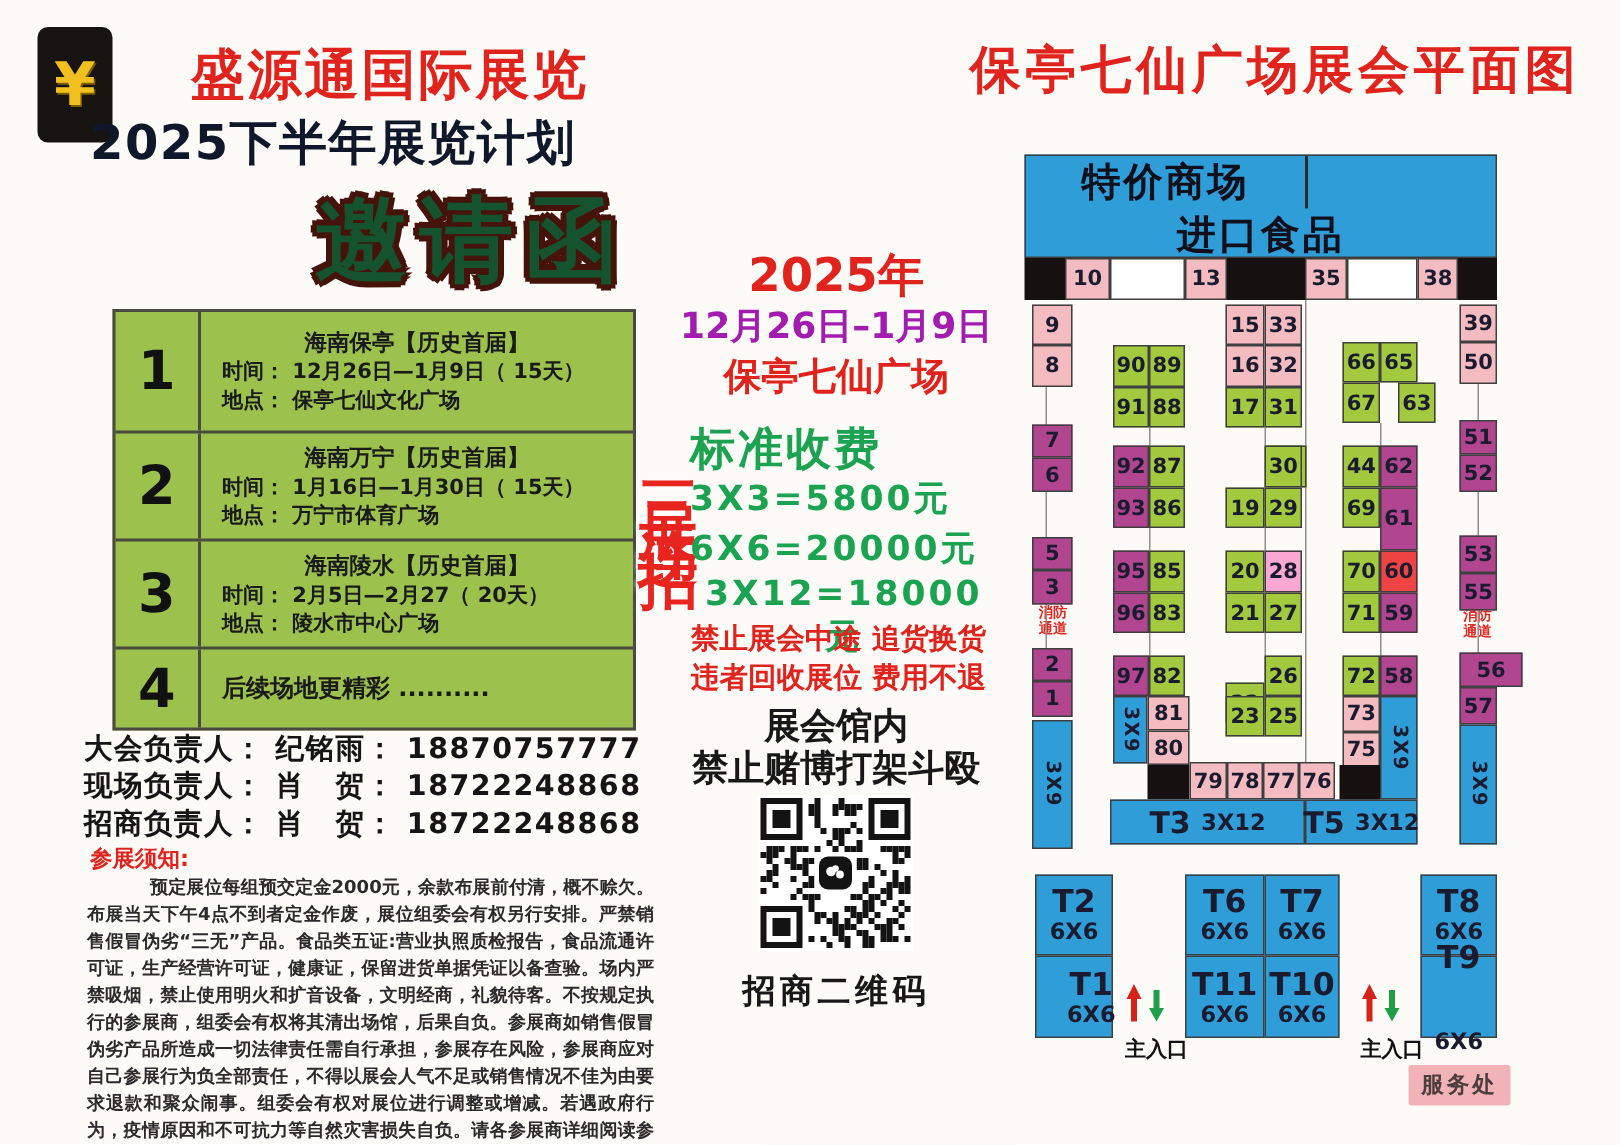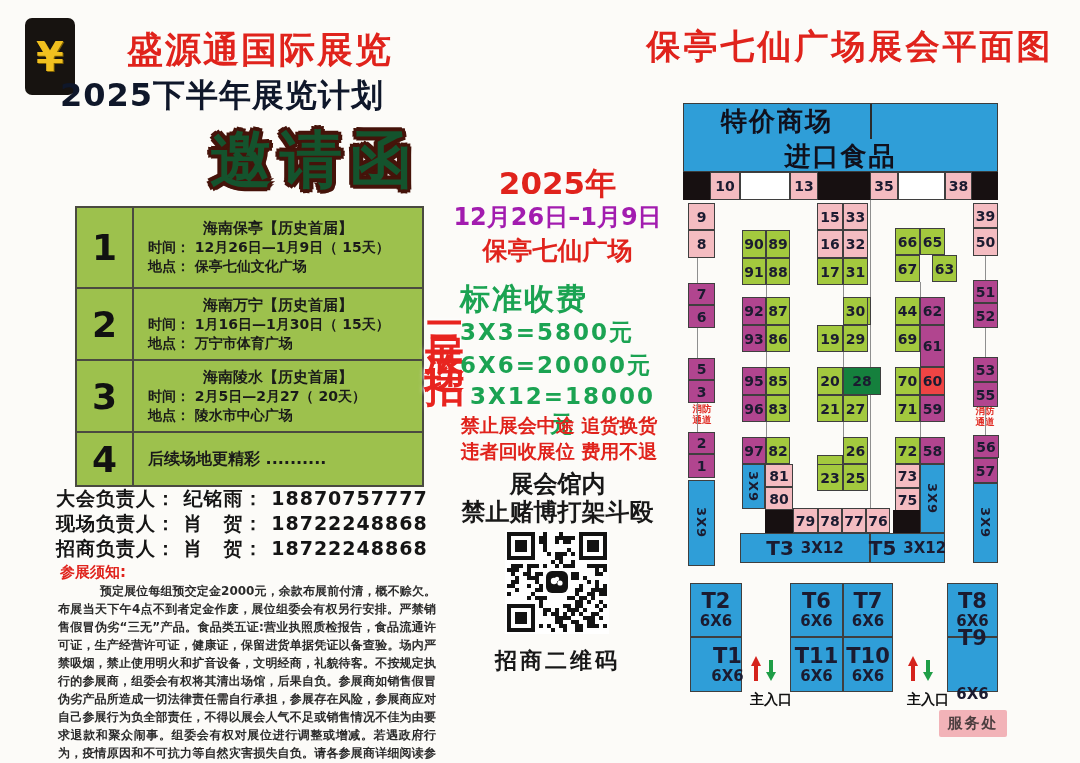--- a/index.html
+++ b/index.html
@@ -431,21 +431,21 @@
         <div class="booth pink" style="left: 160px; top: 100px; width: 25px; height: 27px; background: rgb(244, 188, 193);">33</div>
         <div class="booth pink" style="left: 134px; top: 127px; width: 26px; height: 28px; background: rgb(244, 188, 193);">16</div>
         <div class="booth pink" style="left: 160px; top: 127px; width: 25px; height: 28px; background: rgb(244, 188, 193);">32</div>
         <div class="booth green" style="left: 134px; top: 155px; width: 26px; height: 27px; background: rgb(163, 201, 62);">17</div>
         <div class="booth green" style="left: 160px; top: 155px; width: 25px; height: 27px; background: rgb(163, 201, 62);">31</div>
         <div class="booth green" style="left: 134px; top: 194px; width: 26px; height: 28px; background: rgb(163, 201, 62); margin-left: 28px;">18</div>
         <div class="booth green" style="left: 160px; top: 194px; width: 25px; height: 28px; background: rgb(163, 201, 62);">30</div>
         <div class="booth green" style="left: 134px; top: 222px; width: 26px; height: 27px; background: rgb(163, 201, 62);">19</div>
         <div class="booth green" style="left: 160px; top: 222px; width: 25px; height: 27px; background: rgb(163, 201, 62);">29</div>
         <div class="booth green" style="left: 134px; top: 264px; width: 26px; height: 28px; background: rgb(163, 201, 62);">20</div>
-        <div class="booth green" style="left: 160px; top: 264px; width: 38px; height: 28px; background: #15803d;">28</div>
+        <div class="booth green" style="left: 160px; top: 264px; width: 25px; height: 28px; background: #f9a8d4;">28</div>
         <div class="booth green" style="left: 134px; top: 292px; width: 26px; height: 27px; background: rgb(163, 201, 62);">21</div>
         <div class="booth green" style="left: 160px; top: 292px; width: 25px; height: 27px; background: rgb(163, 201, 62);">27</div>
         <div class="booth green" style="left: 134px; top: 352px; width: 26px; height: 27px; background: rgb(163, 201, 62);">22</div>
         <div class="booth green" style="left: 160px; top: 334px; width: 25px; height: 27px; background: rgb(163, 201, 62);">26</div>
         <div class="booth green" style="left: 134px; top: 361px; width: 26px; height: 27px; background: rgb(163, 201, 62);">23</div>
         <div class="booth green" style="left: 160px; top: 361px; width: 25px; height: 27px; background: rgb(163, 201, 62);">25</div>
         <div class="booth green" style="left: 212px; top: 125px; width: 25px; height: 27px; background: rgb(163, 201, 62);">66</div>
         <div class="booth green" style="left: 237px; top: 125px; width: 25px; height: 27px; background: rgb(163, 201, 62);">65</div>
         <div class="booth green" style="left: 212px; top: 152px; width: 25px; height: 27px; background: rgb(163, 201, 62);">67</div>
         <div class="booth green" style="left: 237px; top: 152px; width: 25px; height: 27px; background: rgb(163, 201, 62); margin-left: 12px;">63</div>
@@ -462,21 +462,21 @@
         <div class="booth pink" style="left: 212px; top: 361px; width: 25px; height: 24px; background: rgb(244, 188, 193);">73</div>
         <div class="booth pink" style="left: 212px; top: 385px; width: 25px; height: 24px; background: rgb(244, 188, 193);">75</div>
         <div class="booth blue v" style="left: 237px; top: 361px; width: 25px; height: 69px; background: rgb(47, 158, 216);">3X9</div>
         <div class="booth black" style="left: 210px; top: 407px; width: 27px; height: 23px; background: rgb(23, 16, 17);"></div>
         <div class="booth pink" style="left: 290px; top: 100px; width: 25px; height: 25px; background: rgb(244, 188, 193);">39</div>
         <div class="booth pink" style="left: 290px; top: 125px; width: 25px; height: 28px; background: rgb(244, 188, 193);">50</div>
         <div class="booth purple" style="left: 290px; top: 177px; width: 25px; height: 23px; background: rgb(177, 69, 143);">51</div>
         <div class="booth purple" style="left: 290px; top: 200px; width: 25px; height: 25px; background: rgb(177, 69, 143);">52</div>
         <div class="booth purple" style="left: 290px; top: 254px; width: 25px; height: 25px; background: rgb(177, 69, 143);">53</div>
         <div class="booth purple" style="left: 290px; top: 279px; width: 25px; height: 25px; background: rgb(177, 69, 143);">55</div>
-        <div class="booth purple" style="left: 290px; top: 332px; width: 26px; height: 23px; background: rgb(177, 69, 143);">56</div>
+        <div class="booth purple" style="left: 290px; top: 332px; width: 42px; height: 23px; background: rgb(177, 69, 143);">56</div>
         <div class="booth purple" style="left: 290px; top: 355px; width: 25px; height: 25px; background: rgb(177, 69, 143);">57</div>
         <div class="booth blue v" style="left: 290px; top: 380px; width: 25px; height: 80px; background: rgb(47, 158, 216);">3X9</div>
         <div class="booth blue tbox" style="left: 7px; top: 480px; width: 52px; height: 54px; background: rgb(47, 158, 216);">
           <span class="bm">T2</span>
           <span class="bs2">6X6</span>
         </div>
         <div class="booth blue tbox" style="left: 7px; top: 534px; width: 52px; height: 55px; background: rgb(47, 158, 216); padding-left: 23px;">
           <span class="bm">T1</span>
           <span class="bs2">6X6</span>
         </div>

